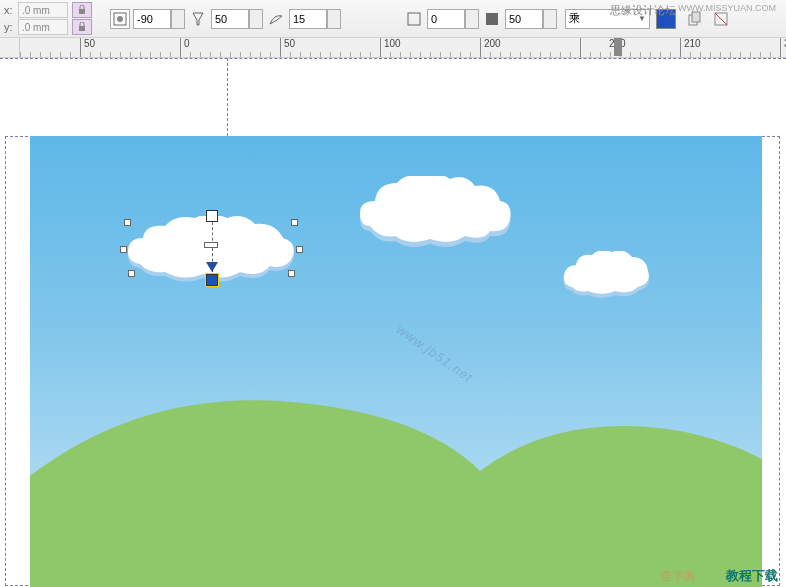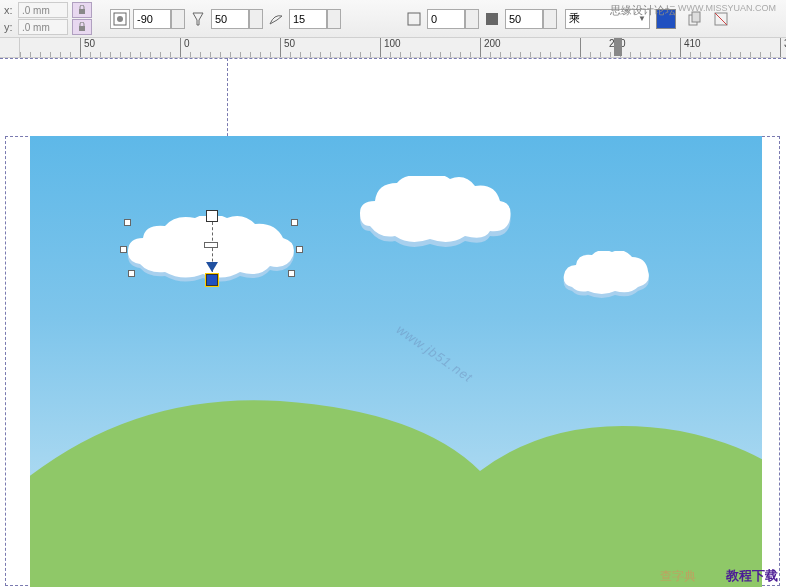--- a/index.html
+++ b/index.html
@@ -38,21 +38,21 @@
 .page-border { position: absolute; border: 1px dashed #7a7ab0; }
 .guide-v { position: absolute; top: 0; bottom: 0; border-left: 1px dashed #7a7ab0; }
 
 .artwork { position: absolute; top: 78px; left: 30px; width: 732px; height: 455px; overflow: hidden; }
 .sky { position: absolute; inset: 0; background: linear-gradient(to bottom, #5eb8e8 0%, #7ec5eb 40%, #c8e6f5 100%); }
 .hill { position: absolute; bottom: -50px; left: -30px; width: 820px; height: 280px; }
 
 .cloud { position: absolute; }
 
 .watermark-center { position: absolute; top: 210px; left: 360px; transform: rotate(35deg); font-size: 13px; color: rgba(100,120,170,0.35); font-style: italic; letter-spacing: 1px; }
-.watermark-br { position: absolute; bottom: 2px; right: 8px; font-size: 13px; color: #4c1d95; font-weight: bold; }
+.watermark-br { position: absolute; bottom: 2px; right: 8px; font-size: 13px; color: #0f766e; font-weight: bold; }
 .watermark-br2 { position: absolute; bottom: 2px; right: 90px; font-size: 12px; color: #c0a060; }
 
 
 .sel-handle { position: absolute; width: 7px; height: 7px; background: #fff; border: 1px solid #666; }
 .color-handle { position: absolute; width: 12px; height: 12px; border: 1px solid #333; }
 .arrow-down { position: absolute; width: 0; height: 0; border-left: 6px solid transparent; border-right: 6px solid transparent; border-top: 10px solid #2050a0; }
 .dash-line { position: absolute; border-left: 1px dashed #666; }
 </style>
 </head>
 <body>
@@ -222,21 +222,21 @@
       <div class="ruler-tick" style="left: 560px; padding-left: 28px;">200</div>
       <div class="ruler-tick-small" style="left: 570px;"></div>
       <div class="ruler-tick-small" style="left: 580px;"></div>
       <div class="ruler-tick-small" style="left: 590px;"></div>
       <div class="ruler-tick-small" style="left: 600px;"></div>
       <div class="ruler-tick-small" style="left: 610px;"></div>
       <div class="ruler-tick-small" style="left: 620px;"></div>
       <div class="ruler-tick-small" style="left: 630px;"></div>
       <div class="ruler-tick-small" style="left: 640px;"></div>
       <div class="ruler-tick-small" style="left: 650px;"></div>
-      <div class="ruler-tick" style="left: 660px;">410</div>
+      <div class="ruler-tick" style="left: 660px;">210</div>
       <div class="ruler-tick-small" style="left: 670px;"></div>
       <div class="ruler-tick-small" style="left: 680px;"></div>
       <div class="ruler-tick-small" style="left: 690px;"></div>
       <div class="ruler-tick-small" style="left: 700px;"></div>
       <div class="ruler-tick-small" style="left: 710px;"></div>
       <div class="ruler-tick-small" style="left: 720px;"></div>
       <div class="ruler-tick-small" style="left: 730px;"></div>
       <div class="ruler-tick-small" style="left: 740px;"></div>
       <div class="ruler-tick-small" style="left: 750px;"></div>
       <div class="ruler-tick" style="left: 760px;">300</div>

